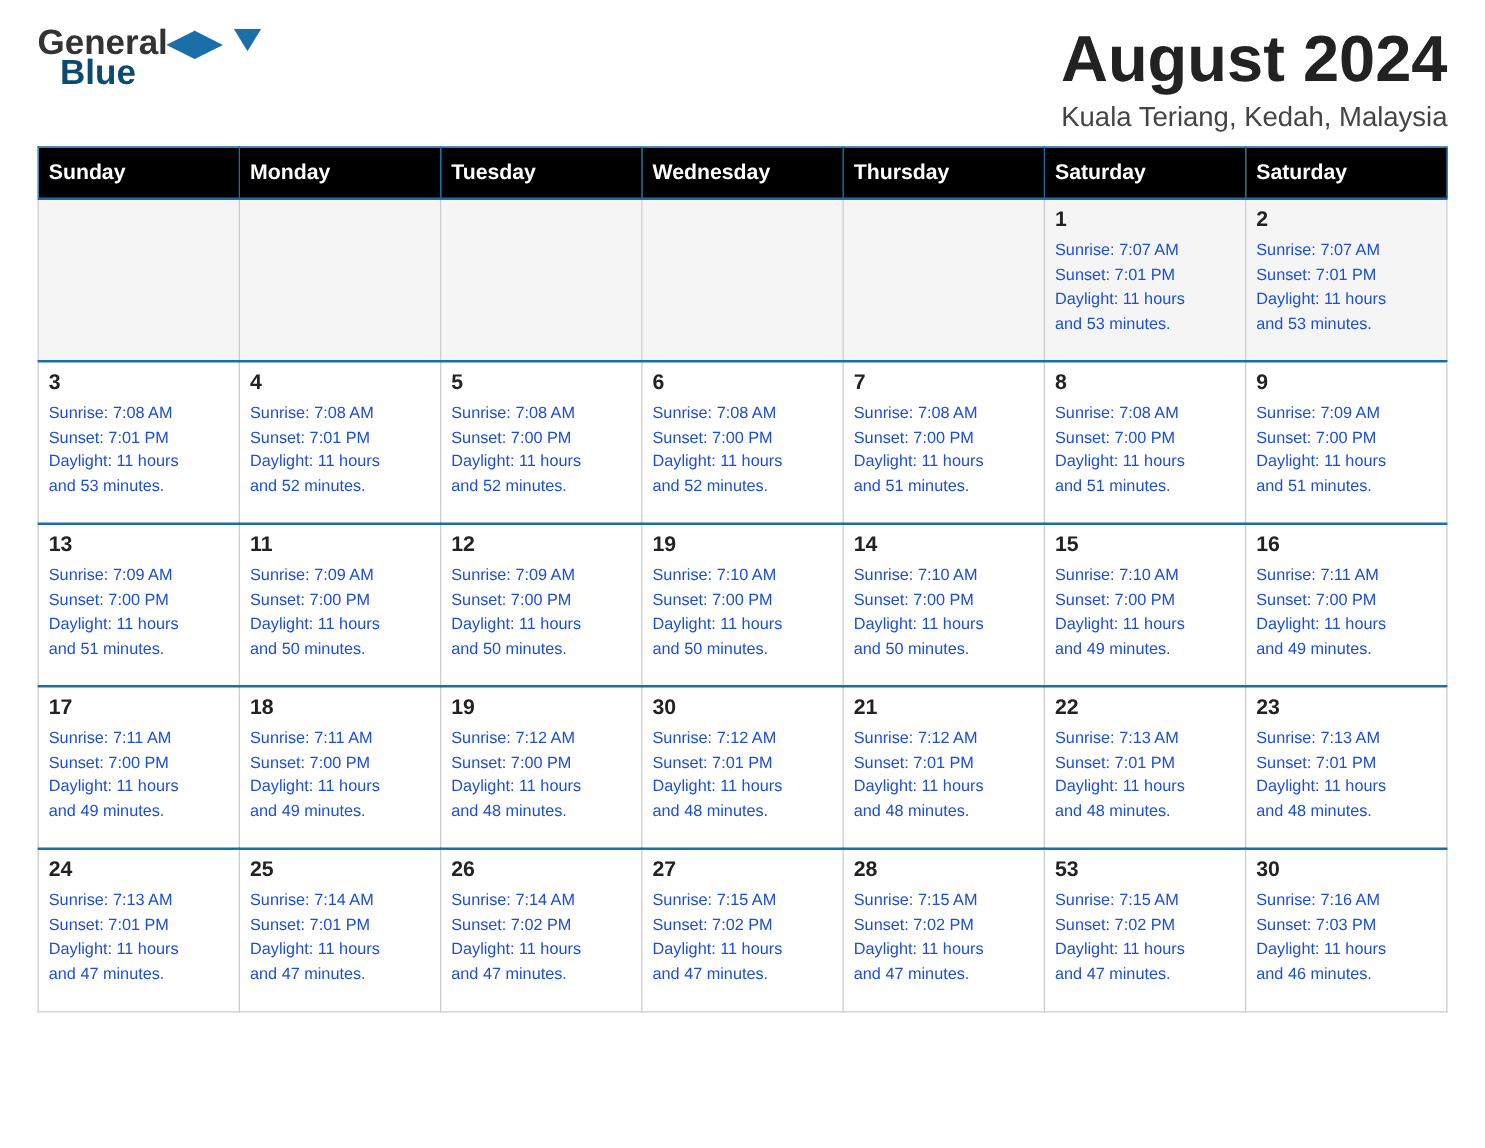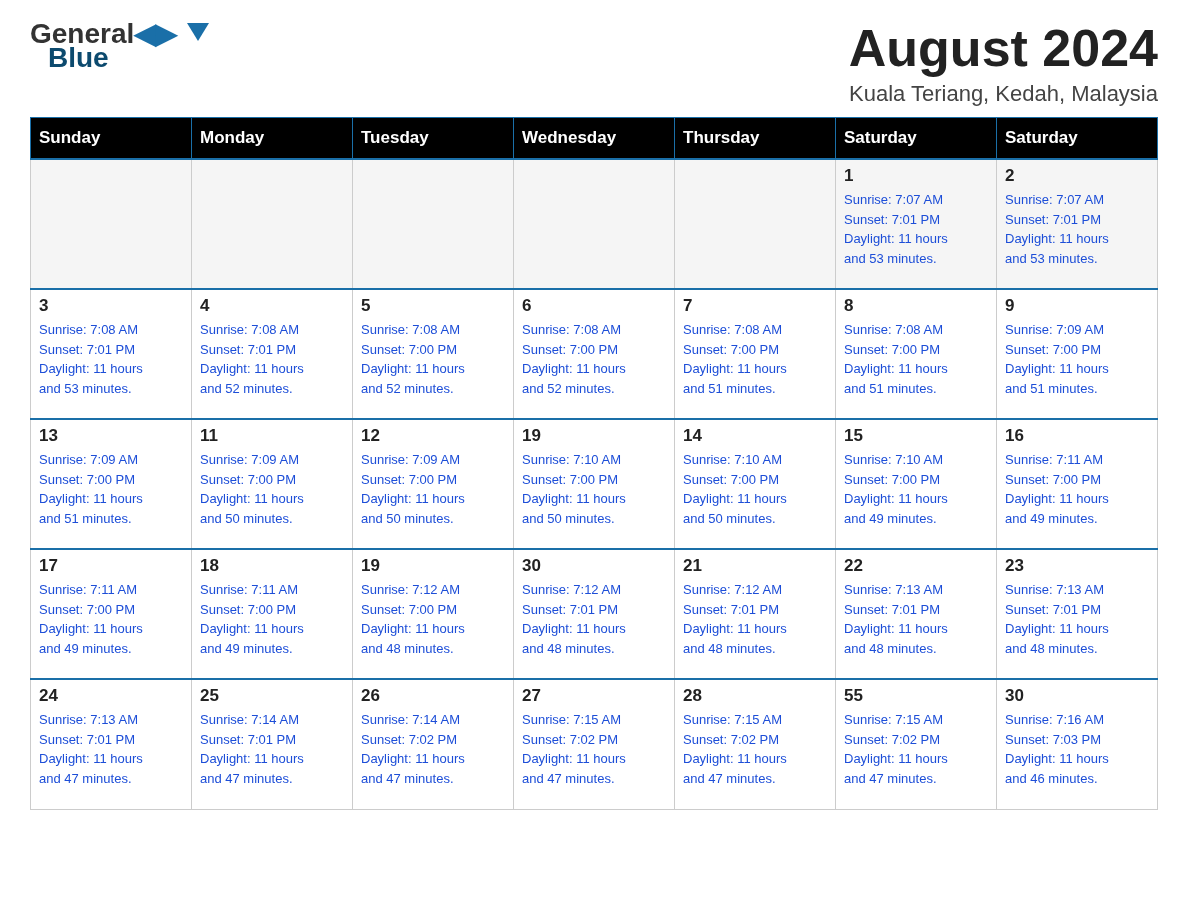--- a/index.html
+++ b/index.html
@@ -252,21 +252,21 @@
         </td>
         <td>
           <div class="day-number">27</div>
           <div class="day-info">Sunrise: 7:15 AM<br>Sunset: 7:02 PM<br>Daylight: 11 hours<br>and 47 minutes.</div>
         </td>
         <td>
           <div class="day-number">28</div>
           <div class="day-info">Sunrise: 7:15 AM<br>Sunset: 7:02 PM<br>Daylight: 11 hours<br>and 47 minutes.</div>
         </td>
         <td>
-          <div class="day-number">55</div>
+          <div class="day-number">53</div>
           <div class="day-info">Sunrise: 7:15 AM<br>Sunset: 7:02 PM<br>Daylight: 11 hours<br>and 47 minutes.</div>
         </td>
         <td>
           <div class="day-number">30</div>
           <div class="day-info">Sunrise: 7:16 AM<br>Sunset: 7:03 PM<br>Daylight: 11 hours<br>and 46 minutes.</div>
         </td>
       </tr>
     </tbody>
 </table>
 

